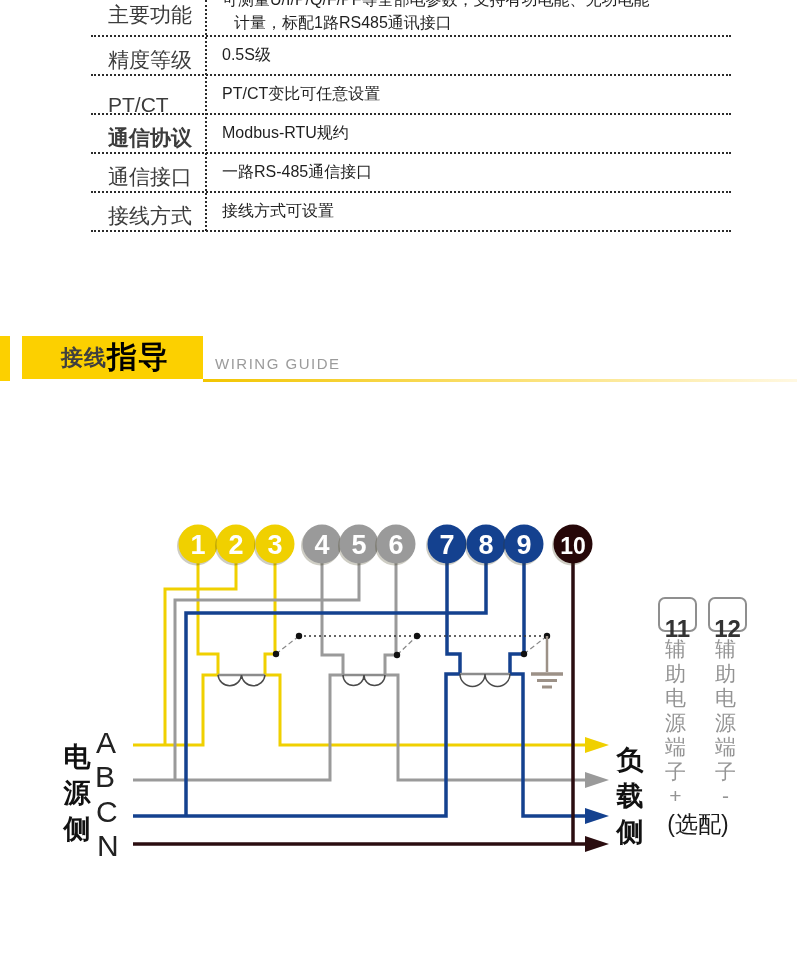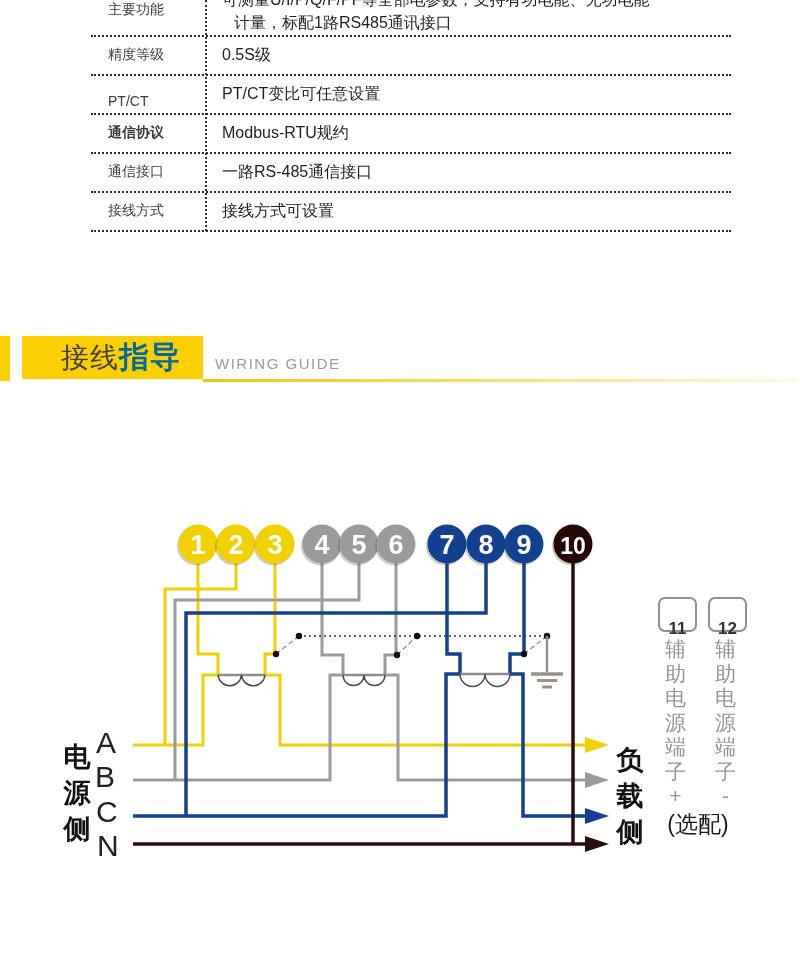--- a/index.html
+++ b/index.html
@@ -2,41 +2,41 @@
 <html><head>
 <meta charset="utf-8">
 <style>
   html,body{margin:0;padding:0;background:#fff;}
   .page{position:relative;width:800px;height:979px;background:#fff;overflow:hidden;
         font-family:"Liberation Sans","DejaVu Sans",sans-serif;}
   
   .spec-table{position:absolute;left:0;top:0;width:800px;height:233px;}
   .vline{position:absolute;left:205px;top:0;height:231px;border-left:2px dotted #2b2b2b;}
   .hline{position:absolute;left:91px;width:640px;height:0;border-top:2px dotted #2b2b2b;}
-  .spec-label{position:absolute;left:108px;font-size:14px;color:#3c3c3c;white-space:nowrap;}
+  .spec-label{position:absolute;left:108px;font-size:21px;color:#3c3c3c;white-space:nowrap;}
   .spec-value{position:absolute;left:222px;font-size:16px;color:#1f1f1f;white-space:nowrap;}
   
   .banner-bar{position:absolute;left:0;top:336px;width:10px;height:45px;}
   .banner-rect{position:absolute;left:22px;top:336px;width:181px;height:43px;
                display:flex;align-items:center;padding-left:39px;box-sizing:border-box;}
-  .banner-title-light{font-size:28px;color:#3f3f3f;font-weight:400;letter-spacing:1px;}
-  .banner-title-bold{font-size:30px;color:#0369a1;font-weight:800;letter-spacing:1px;}
+  .banner-title-light{font-size:22px;color:#3f3f3f;font-weight:700;letter-spacing:1px;}
+  .banner-title-bold{font-size:30px;color:#000000;font-weight:800;letter-spacing:1px;}
   .banner-sub{position:absolute;left:215px;top:355px;font-size:15px;color:#9b9b9b;letter-spacing:1.5px;}
   .banner-line{position:absolute;left:203px;top:379px;width:594px;height:3px;
                background:linear-gradient(to right,#f2c500,#fbe27a 55%,#fff8e2);}
   
   .diagram-title{position:absolute;left:62px;top:461px;font-size:26px;font-weight:700;color:#000;letter-spacing:1px;}
   .diagram-svg{position:absolute;left:0;top:0;width:800px;height:979px;pointer-events:none;}
   .term-num{font-weight:bold;fill:#fff;}
   .side-label{position:absolute;width:30px;text-align:center;font-size:27px;font-weight:600;color:#111;}
   .side-label .vchar{display:block;height:36px;line-height:36px;}
   .phase-label{position:absolute;font-size:30px;color:#222;}
   .aux-box{position:absolute;top:597px;width:35px;height:31px;border:2px solid #8f8f8f;border-radius:7px;
            display:flex;align-items:center;justify-content:center;background:#fff;}
-  .aux-box span{font-size:17px;font-weight:700;color:#333;margin-top:28px;}
+  .aux-box span{font-size:24px;font-weight:700;color:#333;margin-top:28px;}
   .aux-vlabel{position:absolute;top:637px;width:23px;text-align:center;font-size:21px;color:#949494;}
   .aux-vlabel .vchar{display:block;height:24.5px;line-height:24.5px;}
   .optional-note{position:absolute;left:652px;top:809px;width:92px;text-align:center;
                  font-size:23px;color:#1a1a1a;}
   
   .watermark{position:absolute;right:3px;top:938px;text-align:right;color:#3f3f3f;
              text-shadow:-1px -1px 0 #fff,1px -1px 0 #fff,-1px 1px 0 #fff,1px 1px 0 #fff;}
   .watermark .wm1{font-size:13px;font-weight:700;letter-spacing:0.5px;}
   .watermark .wm2{font-size:13.5px;font-weight:700;letter-spacing:1.5px;}
 </style>

